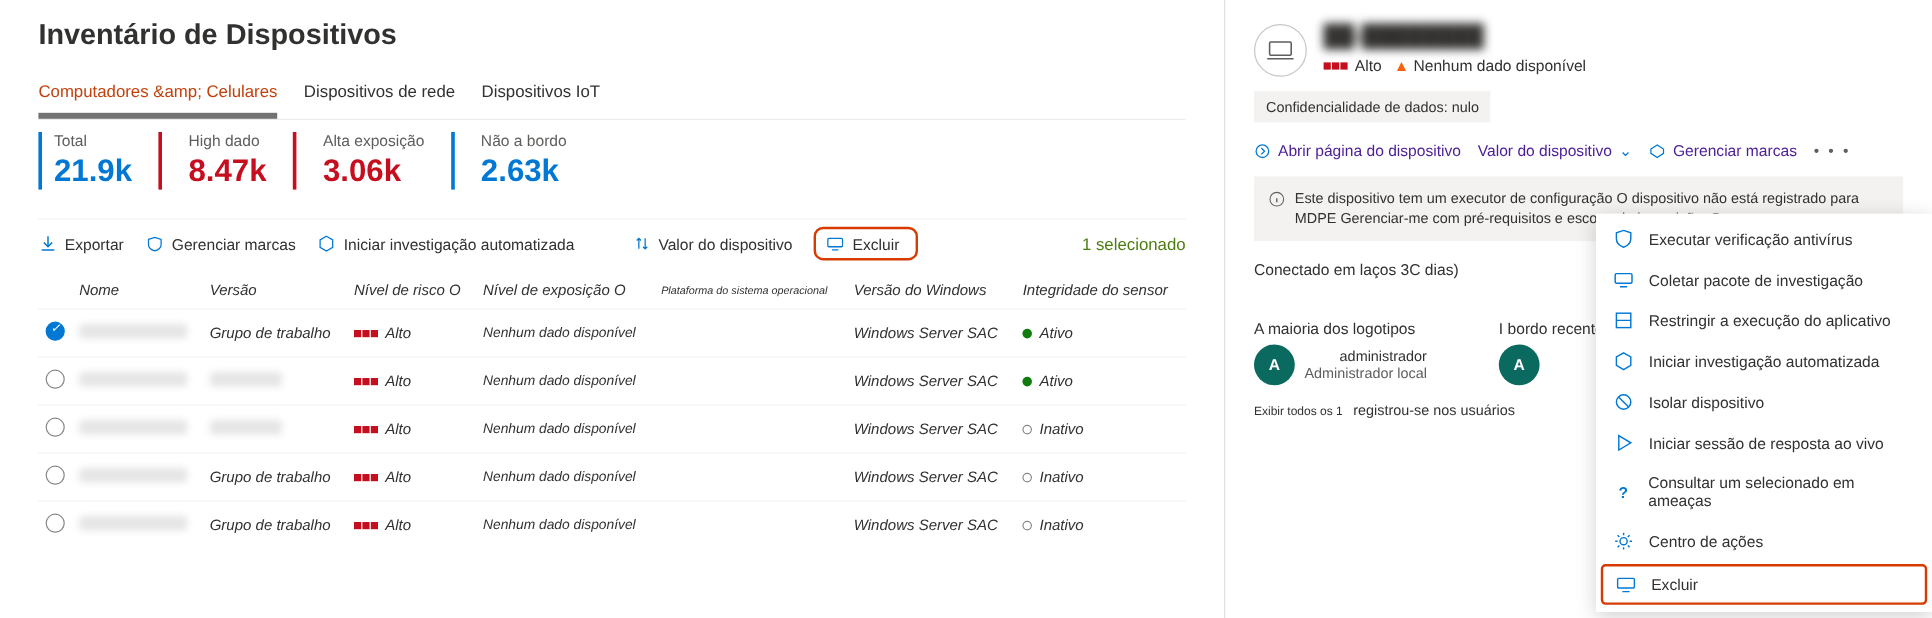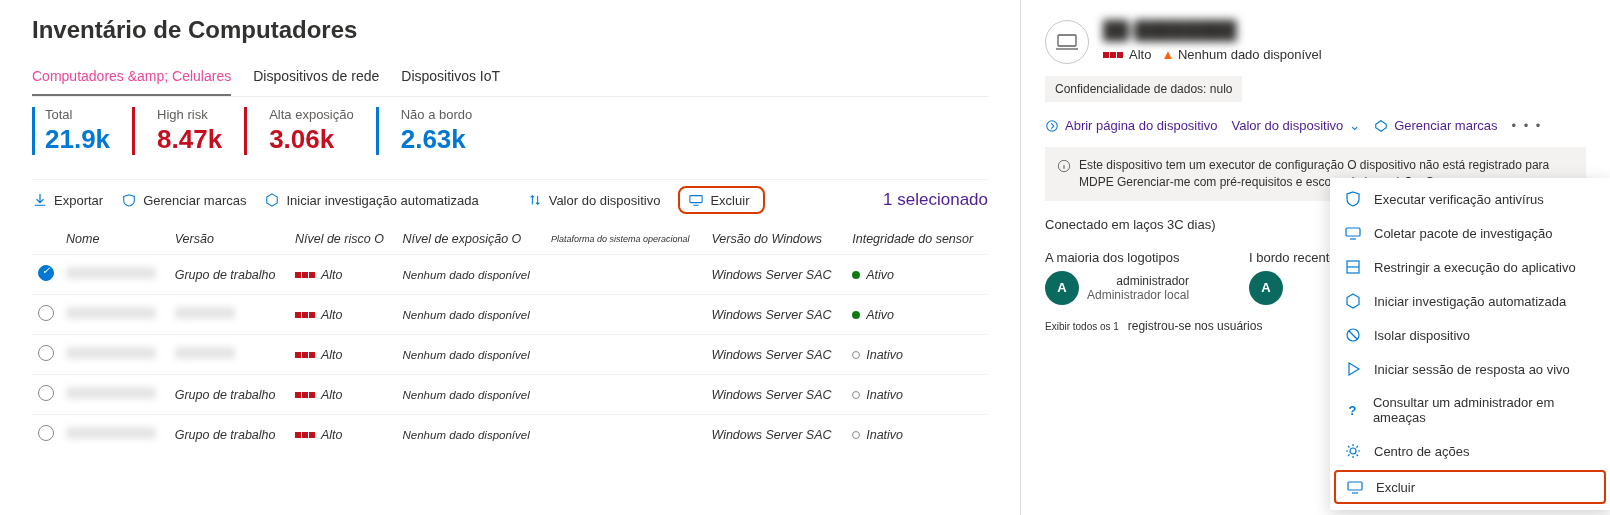--- a/index.html
+++ b/index.html
@@ -10,31 +10,31 @@
       background: #fff;
       width: 1610px;
       height: 515px;
       overflow: hidden;
       position: relative;
     }
     .main { padding: 16px 32px; width: 1020px; }
     h1 { font-size: 24px; font-weight: 600; margin-bottom: 18px; }
     .tabs { display: flex; gap: 22px; border-bottom: 1px solid #edebe9; margin-bottom: 8px;}
     .tab { padding: 6px 0 10px 0; cursor: pointer; font-size: 14px; color:#323130; }
-    .tab.active { border-bottom: 2px solid #737373; color:#ec4899; font-weight: 400; }
+    .tab.active { border-bottom: 5px solid #737373; color:#c2410c; font-weight: 400; }
     .stats { display: flex; gap: 0; margin: 10px 0 24px 0; }
     .stat { padding: 0 22px; border-left: 3px solid var(--c, #0078d4); }
     .stat:first-child { padding-left: 10px; }
     .stat .lbl { font-size: 13px; color: #605e5c; margin-bottom: 2px; }
     .stat .val { font-size: 26px; font-weight: 600; color: var(--c, #0078d4); }
     .toolbar { display: flex; align-items: center; gap: 18px; padding: 6px 0 10px 0; border-top:1px solid #f3f2f1;}
     .toolbar .item { display: flex; align-items: center; gap: 6px; cursor: pointer; font-size: 13px; color:#323130; }
     .toolbar .spacer { flex: 1; }
     .toolbar .ic { width:16px; height:16px; display:inline-flex; align-items:center; justify-content:center; color:#0078d4; }
-    .selcount { color:#4c1d95; font-size:17px; }
+    .selcount { color:#4d7c0f; font-size:14px; }
     .exclude-hl { border: 2px solid #d83b01; border-radius: 8px; padding: 4px 14px 4px 8px; display:flex; align-items:center; gap:6px;}
     table { width: 100%; border-collapse: collapse; font-size: 13px; font-style: italic; }
     th { text-align: left; font-weight: 400; color:#323130; padding: 8px 6px; font-size:12.5px; white-space:nowrap; }
     .th-os { font-size: 9px; }
     td { padding: 10px 6px; border-top: 1px solid #f3f2f1; white-space:nowrap; font-size:12.5px; vertical-align:middle; }
     .blurred { filter: blur(3px); color:#999; background:#e5e5e5; border-radius:3px; display:inline-block; width:90px; height:12px; }
     .risk { display: inline-flex; align-items: center; gap: 6px; }
     .sev-squares { display:inline-flex; gap:1px;}
     .sev-squares span{ width:6px; height:6px; background:#c50f1f; display:inline-block;}
     .status-dot{ width:8px; height:8px; border-radius:50%; display:inline-block; margin-right:6px;}
@@ -54,21 +54,21 @@
     .dev-title { font-size:18px; font-weight:600; filter: blur(4px); }
     .dev-sub { display:flex; align-items:center; gap:10px; margin-top:6px; font-size:13px;}
     .badge-data { background:#f3f2f1; padding:6px 10px; font-size:12px; display:inline-block; margin-bottom:16px;}
     .panel-actions { display:flex; align-items:center; gap:14px; font-size:13px; margin-bottom:14px; flex-wrap:wrap;}
     .panel-actions .pa { display:flex; align-items:center; gap:6px; color:#0078d4; cursor:pointer; white-space:nowrap;}
     .panel-actions .pa span.text { color:#4c1d95;}
     .info-banner { background:#f3f2f1; padding:10px 12px; font-size:12px; display:flex; gap:8px; align-items:flex-start; line-height:1.4;}
     .info-banner .ic { color:#605e5c; flex-shrink:0; margin-top:2px;}
     .connected { margin-top:16px; font-size:13px;}
     .logs { display:flex; gap:60px; margin-top:18px;}
-    .logs .col { font-size:13px;}
+    .logs .col { font-size:13px;margin-top:16px;}
     .logs .lbl { margin-bottom:6px; }
     .avatar { width:34px; height:34px; border-radius:50%; background:#0b6a5f; color:#fff; display:inline-flex; align-items:center; justify-content:center; font-weight:600; margin-right:8px;}
     .userline { display:flex; align-items:center;}
     .userline .txt { display:flex; flex-direction:column; font-size:12px;text-align:right;}
     .footer-note { font-size:10px; margin-top:14px; color:#323130;}
     .footer-note .fn2 { font-size:12px; margin-left:6px;}
     
     .menu {
       position:absolute; top:178px; right:0; width:280px; background:#fff;
       box-shadow: 0 4px 16px rgba(0,0,0,0.18); padding:4px 0;
@@ -76,35 +76,35 @@
     .menu .mi { display:flex; align-items:center; gap:12px; padding:9px 14px; font-size:13px; cursor:pointer; color:#323130;}
     .menu .mi .ic { width:18px; color:#0078d4; display:inline-flex; justify-content:center;}
     .menu .mi.hl { border:2px solid #d83b01; border-radius:4px; margin:2px 4px; padding:7px 10px;}
     .warn-ic { color:#f7630c; }
     svg { display:block; }
   </style>
 </head>
 <body>
 
 <div class="main">
-  <h1>Inventário de Computadores</h1>
+  <h1>Inventário de Dispositivos</h1>
 
   <div class="tabs">
     <div class="tab active">Computadores &amp;amp; Celulares</div>
     <div class="tab">Dispositivos de rede</div>
     <div class="tab">Dispositivos IoT</div>
   </div>
 
   <div class="stats">
     <div class="stat" style="--c:#0078d4">
       <div class="lbl">Total</div>
       <div class="val">21.9k</div>
     </div>
     <div class="stat" style="--c:#c50f1f">
-      <div class="lbl">High risk</div>
+      <div class="lbl">High dado</div>
       <div class="val">8.47k</div>
     </div>
     <div class="stat" style="--c:#c50f1f">
       <div class="lbl">Alta exposição</div>
       <div class="val">3.06k</div>
     </div>
     <div class="stat" style="--c:#0078d4">
       <div class="lbl">Não a bordo</div>
       <div class="val">2.63k</div>
     </div>
@@ -386,21 +386,21 @@
           <svg width="16" height="16" viewBox="0 0 16 16">
             <path d="M4 2l10 6-10 6V2z" stroke="#0078d4" stroke-width="1.2" fill="none"></path>
           </svg>
         </span>
         <span>Iniciar sessão de resposta ao vivo</span>
       </div>
       <div class="mi">
         <span class="ic">
           <span style="color:#0078d4;font-weight:600;">?</span>
         </span>
-        <span>Consultar um administrador em ameaças</span>
+        <span>Consultar um selecionado em ameaças</span>
       </div>
       <div class="mi">
         <span class="ic">
           <svg width="16" height="16" viewBox="0 0 16 16">
             <circle cx="8" cy="8" r="3" stroke="#0078d4" stroke-width="1.2" fill="none"></circle>
             <path d="M8 1v2M8 13v2M1 8h2M13 8h2M3 3l1.5 1.5M11.5 11.5L13 13M13 3l-1.5 1.5M4.5 11.5L3 13" stroke="#0078d4" stroke-width="1.2"></path>
           </svg>
         </span>
         <span>Centro de ações</span>
       </div>

